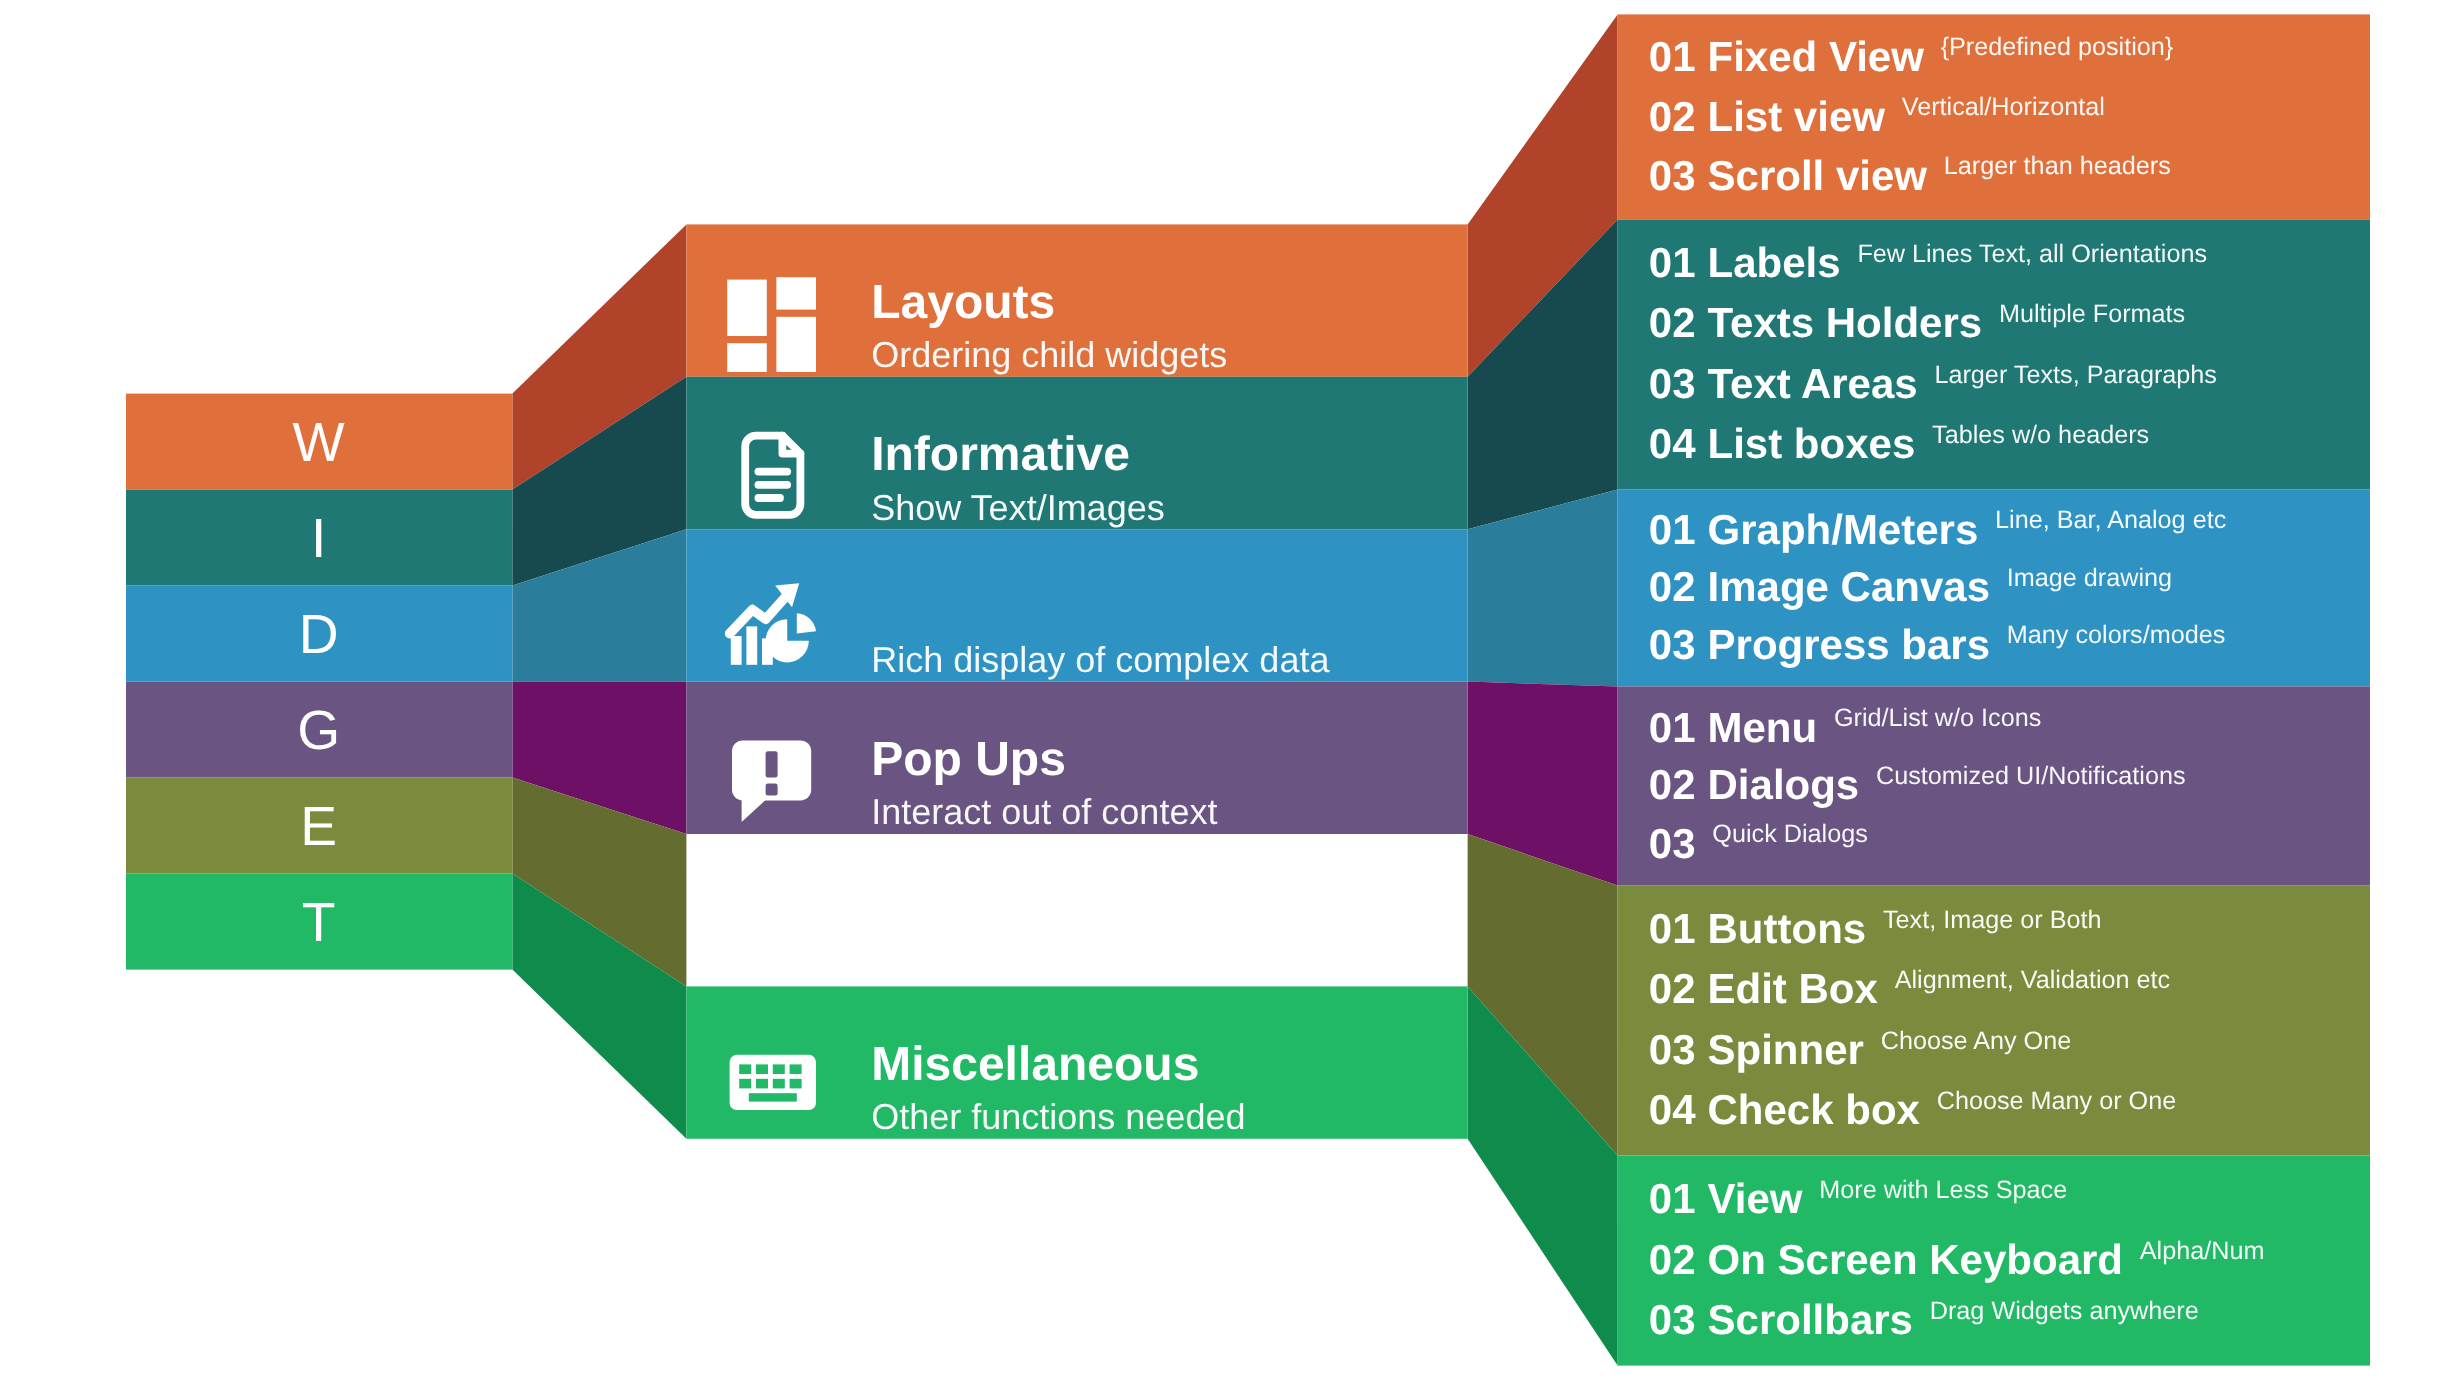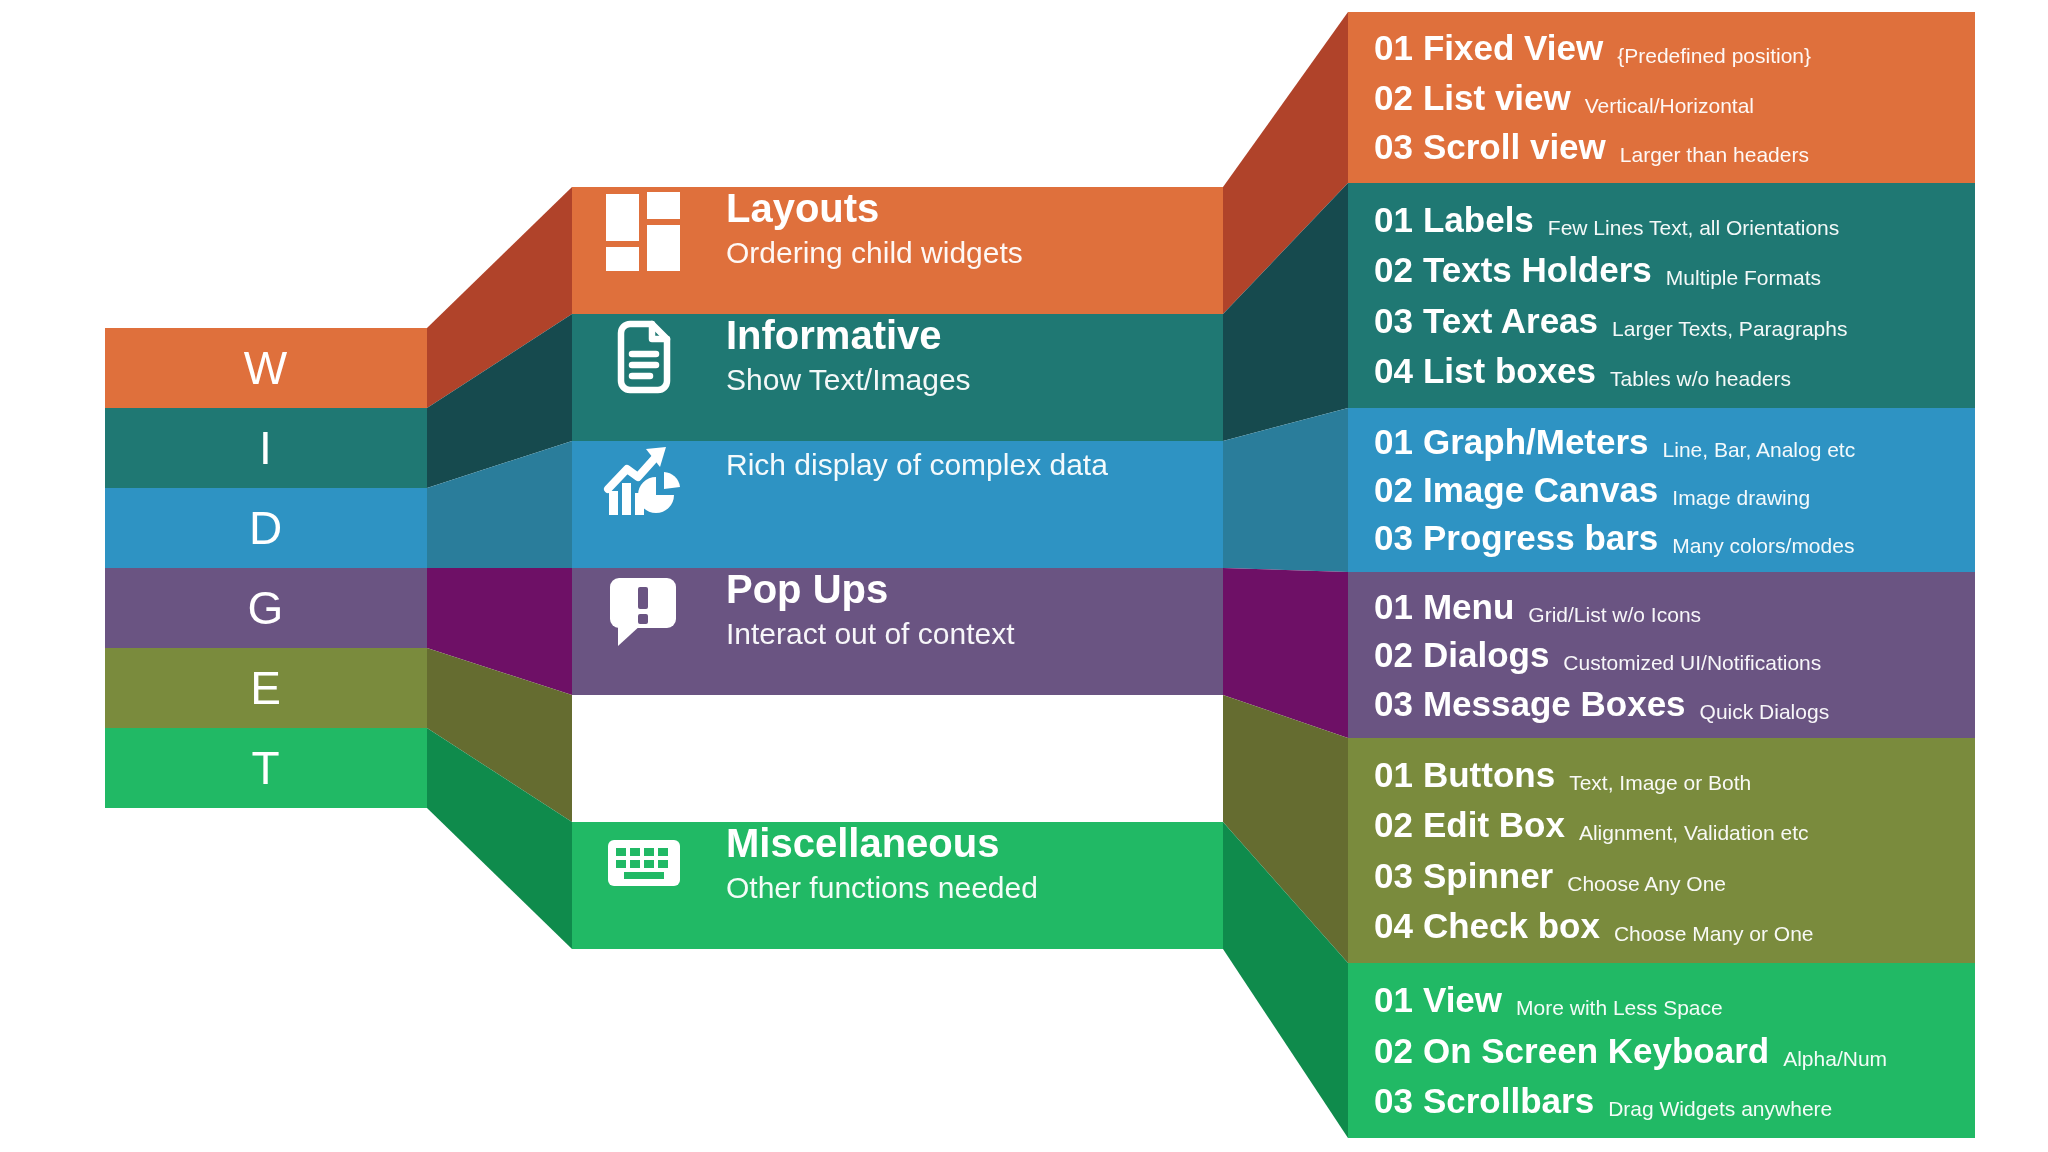--- a/index.html
+++ b/index.html
@@ -5,31 +5,31 @@
   html,body{margin:0;padding:0;background:#fff;}
   #stage{position:relative;width:2048px;height:1152px;background:#ffffff;overflow:hidden;
          font-family:"Liberation Sans",sans-serif;}
   svg.layer{position:absolute;left:0;top:0;}
 
   
   .band{position:absolute;left:105px;width:322px;height:80px;display:flex;align-items:center;justify-content:center;}
   .letter{font-size:46px;color:#ffffff;letter-spacing:1px;}
 
   
-  .mrow{position:absolute;left:572px;width:651px;height:127px;display:flex;align-items:flex-start;
+  .mrow{position:absolute;left:572px;width:651px;height:127px;display:flex;align-items:flex-end;
         padding-left:28px;box-sizing:border-box;}
   .icon{width:88px;height:88px;flex:0 0 88px;display:flex;align-items:center;justify-content:center;}
   .mtext{margin-left:38px;}
   .mtitle{font-size:40px;font-weight:700;color:#ffffff;line-height:1.05;}
   .msub{font-size:30px;color:rgba(255,255,255,.95);margin-top:7px;}
 
   
   .rsec{position:absolute;left:1348px;width:627px;display:flex;flex-direction:column;
         justify-content:space-evenly;padding:6px 0 6px 26px;box-sizing:border-box;}
-  .rrow{display:flex;align-items:flex-end;white-space:nowrap;}
+  .rrow{display:flex;align-items:flex-start;white-space:nowrap;}
   .rbold{display:inline-flex;gap:10px;font-size:35px;font-weight:700;color:#ffffff;}
   .rdesc{font-size:21px;color:rgba(255,255,255,.95);margin-left:14px;}
 
   .c0{background:#DF703C}.c1{background:#1F7873}.c2{background:#2E93C3}
   .c3{background:#6A5482}.c4{background:#7A8B3D}.c5{background:#21B965}
 </style>
 </head>
 <body>
 
 <div id="stage">
@@ -247,21 +247,20 @@
     <div class="rrow">
       <span class="rbold">
           <span>02</span>
           <span>Dialogs</span>
         </span>
       <span class="rdesc">Customized UI/Notifications</span>
       </div>
     <div class="rrow">
       <span class="rbold">
           <span>03</span>
-          <span>Message Boxes</span>
         </span>
       <span class="rdesc">Quick Dialogs</span>
       </div>
   </div>
 
   <div class="rsec c4" style="top:738px;height:225px">
     <div class="rrow">
       <span class="rbold">
           <span>01</span>
           <span>Buttons</span>

